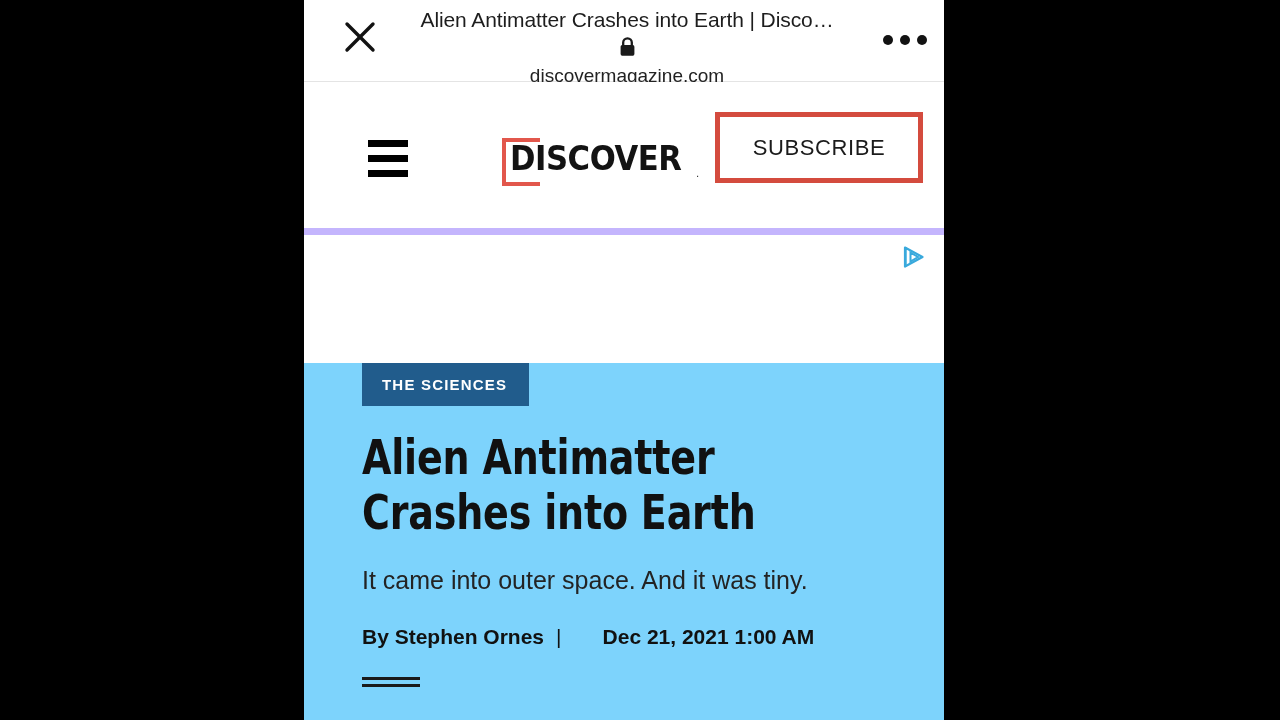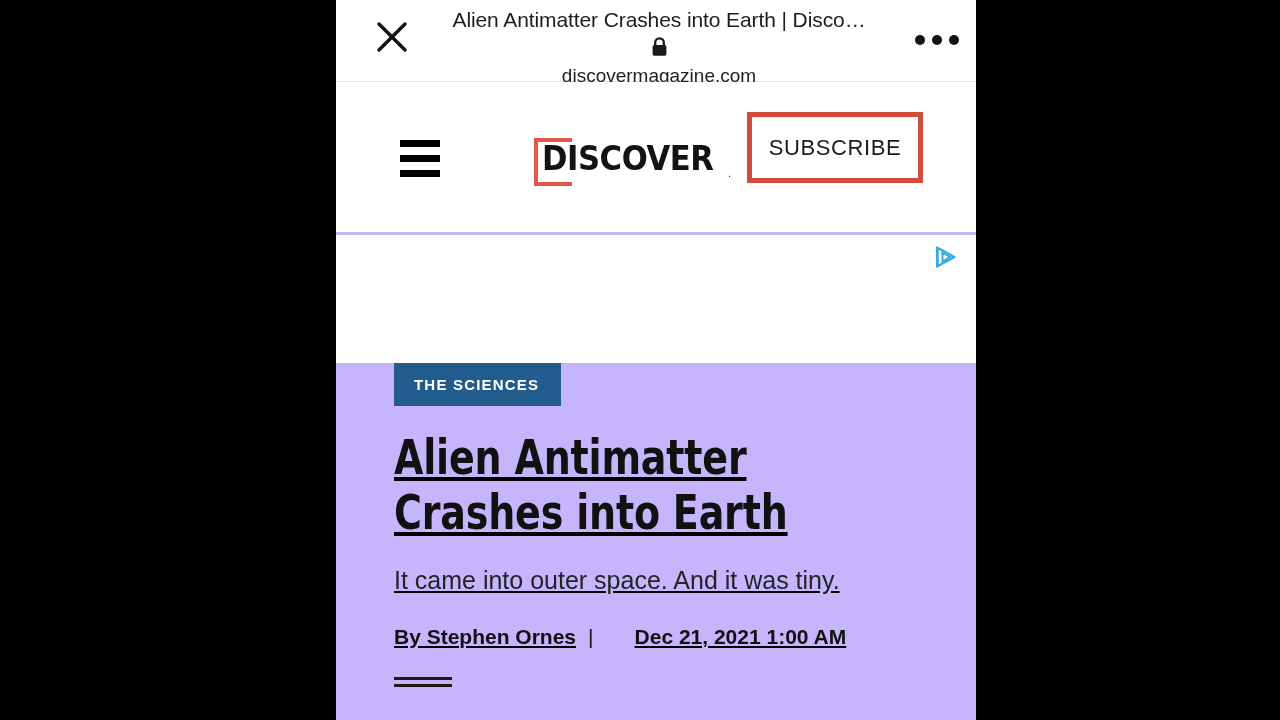--- a/index.html
+++ b/index.html
@@ -17,27 +17,26 @@
 
   
   #stage {
     position: relative;
     width: 1280px;
     height: 720px;
     background: #000000;
   }
   #phone-frame {
     position: absolute;
-    left: 336px;
+    left: 304px;
     top: 0;
     width: 640px;
     height: 720px;
-    background: #c4b5fd;
+    background: #7dd3fc;
     overflow: hidden;
-    text-decoration: underline;
   }
 
   
   #browser-bar {
     position: relative;
     height: 82px;
     background: #ffffff;
     border-bottom: 1px solid #e4e4e4;
     box-sizing: border-box;
   }
@@ -104,21 +103,21 @@
     height: 10px;
     border-radius: 50%;
     background: #121212;
   }
 
   
   #site-header {
     position: relative;
     height: 153px;
     background: #ffffff;
-    border-bottom: 3px solid #c4b5fd;
+    border-bottom: 7px solid #c4b5fd;
     box-sizing: border-box;
   }
   #hamburger-btn {
     position: absolute;
     left: 64px;
     top: 50px;
     width: 60px;
     height: 52px;
     display: flex;
     flex-direction: column;
@@ -167,21 +166,21 @@
     margin-left: 2px;
     align-self: flex-end;
     font-size: 10px;
     color: #131313;
     padding-bottom: 3px;
   }
   #subscribe-btn {
     position: absolute;
     left: 411px;
     top: 30px;
-    width: 176px;
+    width: 208px;
     height: 71px;
     border: 5px solid #d44b3e;
     background: #ffffff;
     box-sizing: border-box;
     display: flex;
     align-items: center;
     justify-content: center;
     cursor: pointer;
   }
   #subscribe-label {

